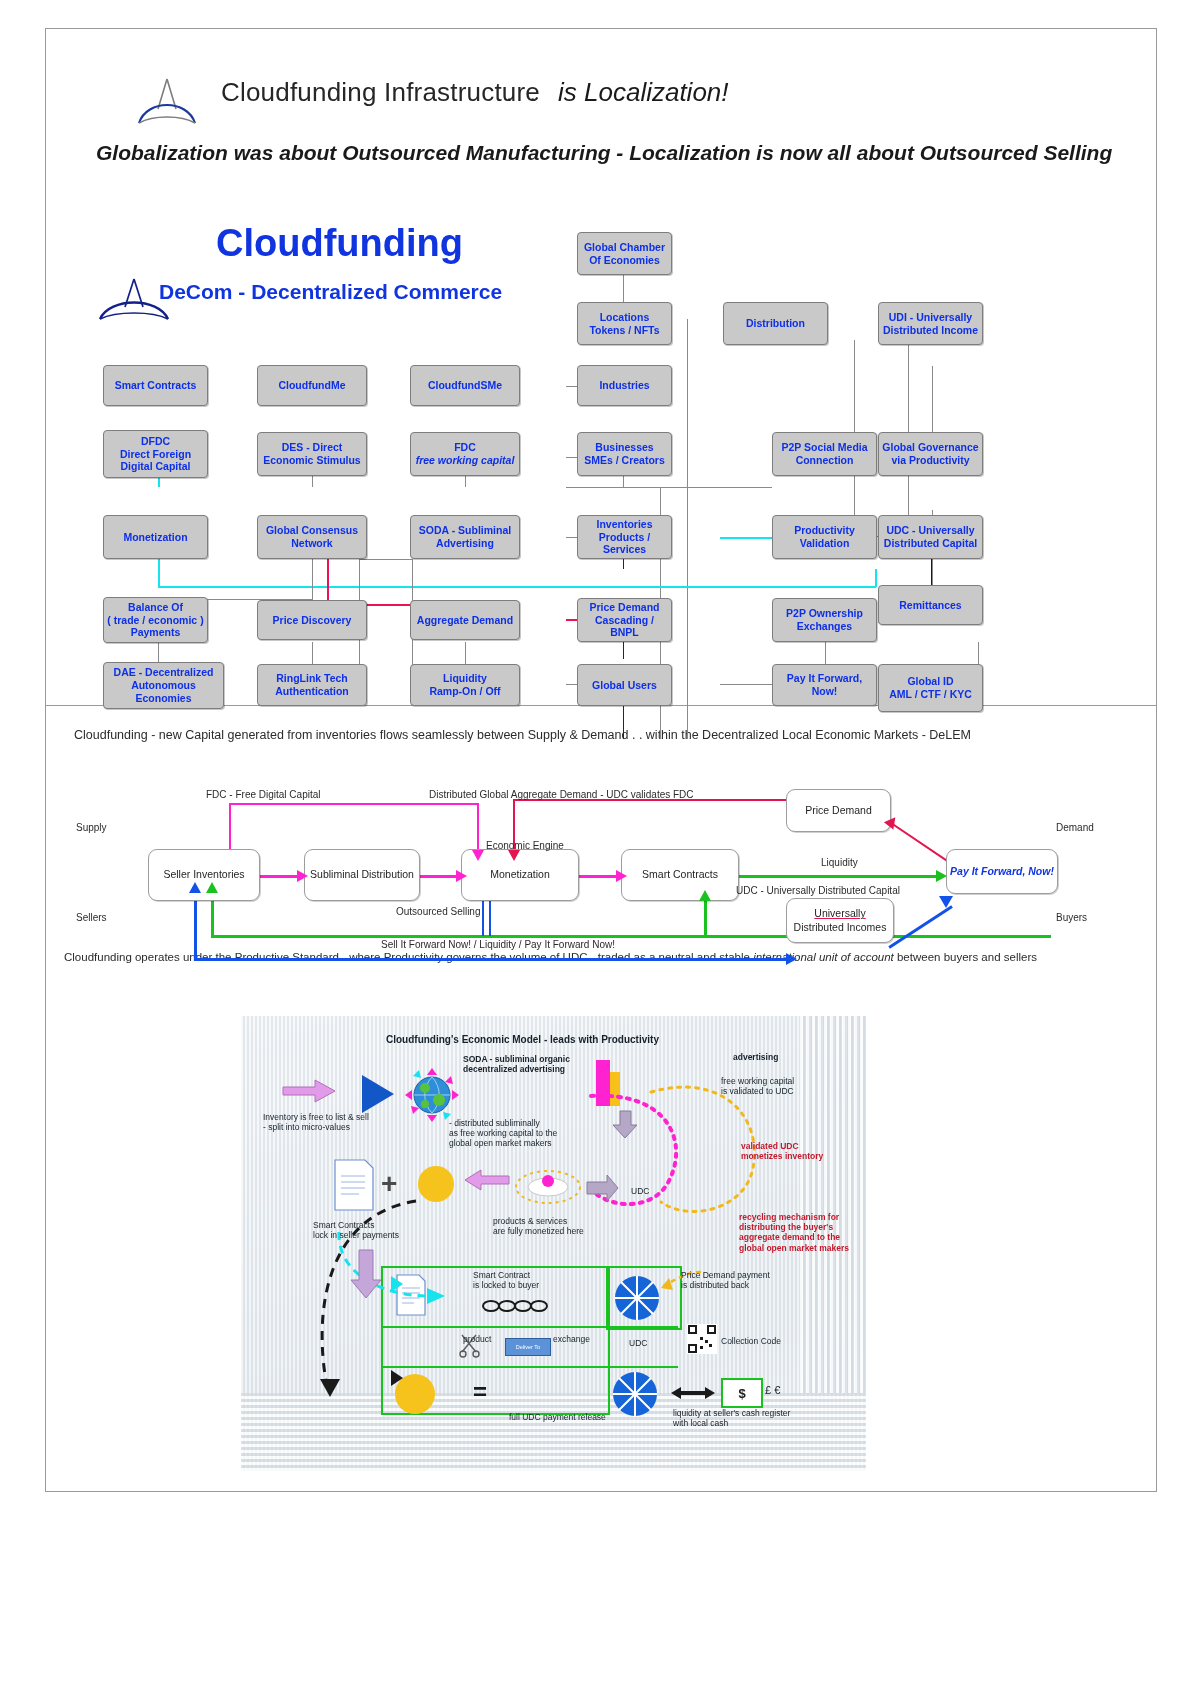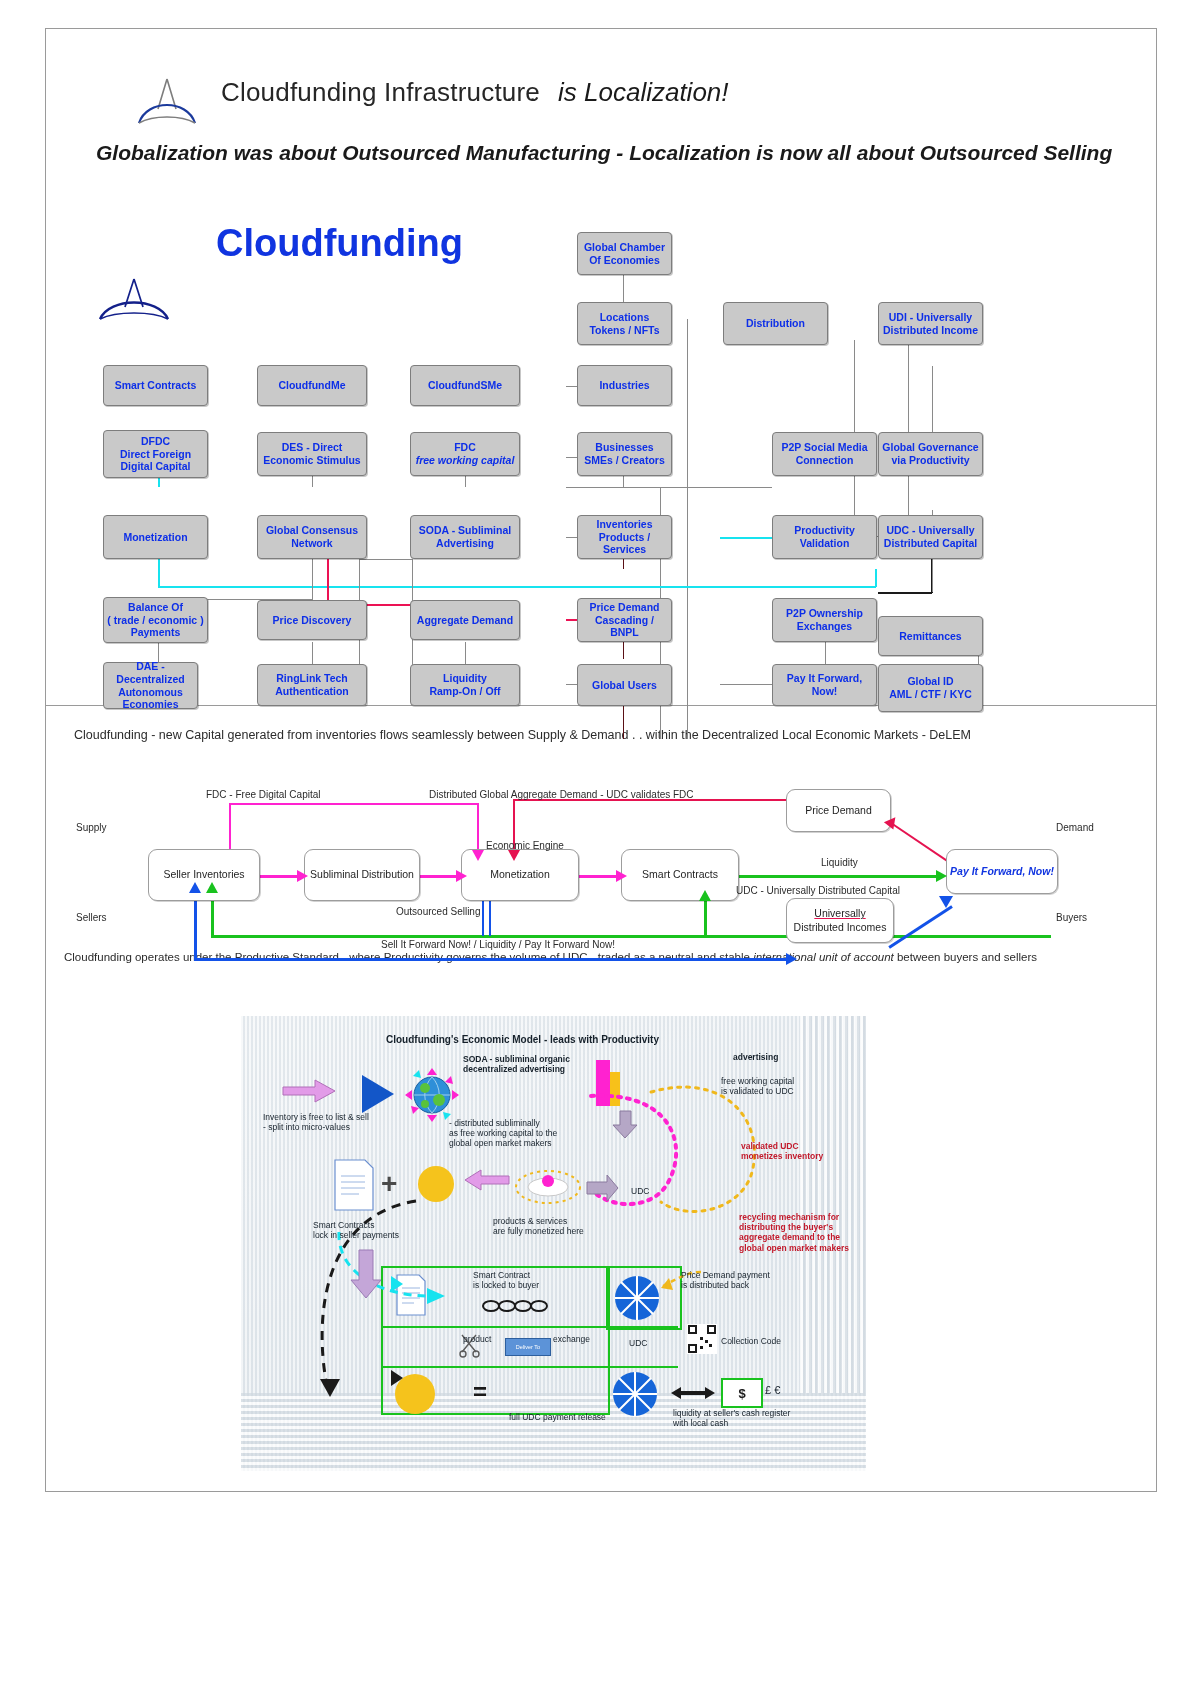--- a/index.html
+++ b/index.html
@@ -85,20 +85,21 @@
     <div class="hdr-sub">Globalization was about Outsourced Manufacturing  -  Localization is now all about Outsourced Selling</div>
   </div>
 
   <div class="panel1">
     <div class="brand-big">Cloudfunding</div>
     <svg class="logo-small" viewBox="0 0 76 46">
       <path d="M38 2 L29 30 M38 2 L47 30" stroke="#13208a" stroke-width="1.7" fill="none"></path>
       <path d="M4 42 C14 20 62 20 72 42" stroke="#13208a" stroke-width="2.4" fill="none"></path>
       <path d="M4 42 C20 34 56 34 72 42" stroke="#13208a" stroke-width="1.6" fill="none"></path>
     </svg>
+    <div class="brand-sub">DeCom - Decentralized Commerce</div>
 
     <div class="conn" style="left:577px;top:103px;width:1.4px;height:50px;"></div>
     <div class="conn" style="left:577px;top:193px;width:1.4px;height:40px;"></div>
     <div class="conn" style="left:577px;top:273px;width:1.4px;height:42px;"></div>
     <div class="conn dk" style="left:577px;top:355px;width:1.4px;height:42px;"></div>
     <div class="conn dk" style="left:577px;top:437px;width:1.4px;height:50px;"></div>
     <div class="conn dk" style="left:577px;top:527px;width:1.4px;height:40px;"></div>
 
     <div class="conn" style="left:266px;top:193px;width:1.4px;height:40px;"></div>
     <div class="conn" style="left:419px;top:193px;width:1.4px;height:40px;"></div>
@@ -239,25 +240,25 @@
         </div>
     <div class="node" style="left:364px;top:428px;width:110px;height:40px;">
           <span>Aggregate Demand</span>
         </div>
     <div class="node" style="left:531px;top:426px;width:95px;height:44px;">
           <span>Price Demand<br>Cascading / BNPL</span>
         </div>
     <div class="node" style="left:726px;top:426px;width:105px;height:44px;">
           <span>P2P Ownership<br>Exchanges</span>
         </div>
-    <div class="node" style="left:832px;top:444px;width:105px;height:40px;">
+    <div class="node" style="left:832px;top:413px;width:105px;height:40px;">
           <span>Remittances</span>
         </div>
 
-    <div class="node" style="left:57px;top:490px;width:95px;height:47px;">
+    <div class="node" style="left:57px;top:490px;width:121px;height:47px;">
           <span>DAE - Decentralized<br>Autonomous<br>Economies</span>
         </div>
     <div class="node" style="left:211px;top:492px;width:110px;height:42px;">
           <span>RingLink Tech<br>Authentication</span>
         </div>
     <div class="node" style="left:364px;top:492px;width:110px;height:42px;">
           <span>Liquidity<br>Ramp-On / Off</span>
         </div>
     <div class="node" style="left:531px;top:492px;width:95px;height:42px;">
           <span>Global Users</span>

